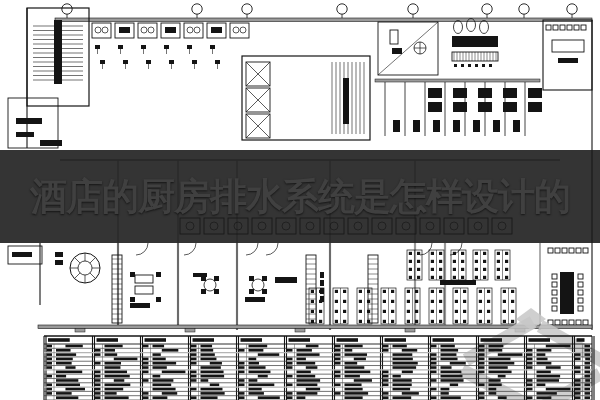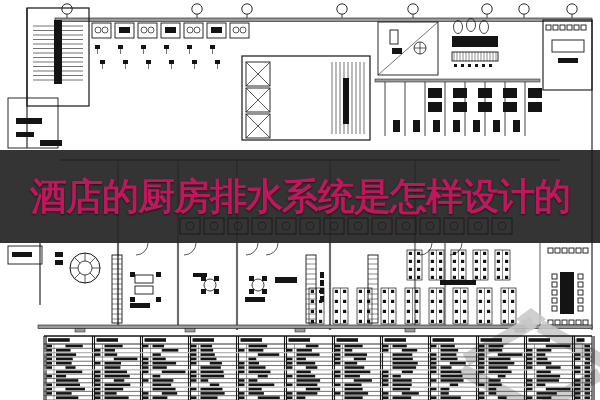--- a/index.html
+++ b/index.html
@@ -6,21 +6,21 @@
   #stage{
     position:relative;width:600px;height:400px;overflow:hidden;
     background:#ffffff;font-family:"Liberation Sans",sans-serif;
   }
   #plan{position:absolute;left:0;top:0;}
   #banner{
     position:absolute;left:0;top:150px;width:600px;height:93px;
     display:flex;align-items:center;justify-content:center;
   }
   #banner .title{
-    color:#be185d;font-family:"DejaVu Sans","Liberation Sans",sans-serif;
+    color:#404040;font-family:"DejaVu Sans","Liberation Sans",sans-serif;
     font-size:37px;font-weight:700;letter-spacing:-1px;white-space:nowrap;
     text-shadow:0 1px 2px rgba(0,0,0,.6);
   }
 </style>
 </head>
 <body>
 
 <div id="stage">
   <svg id="plan" width="600" height="400" viewBox="0 0 600 400">
     <g id="g-top">

